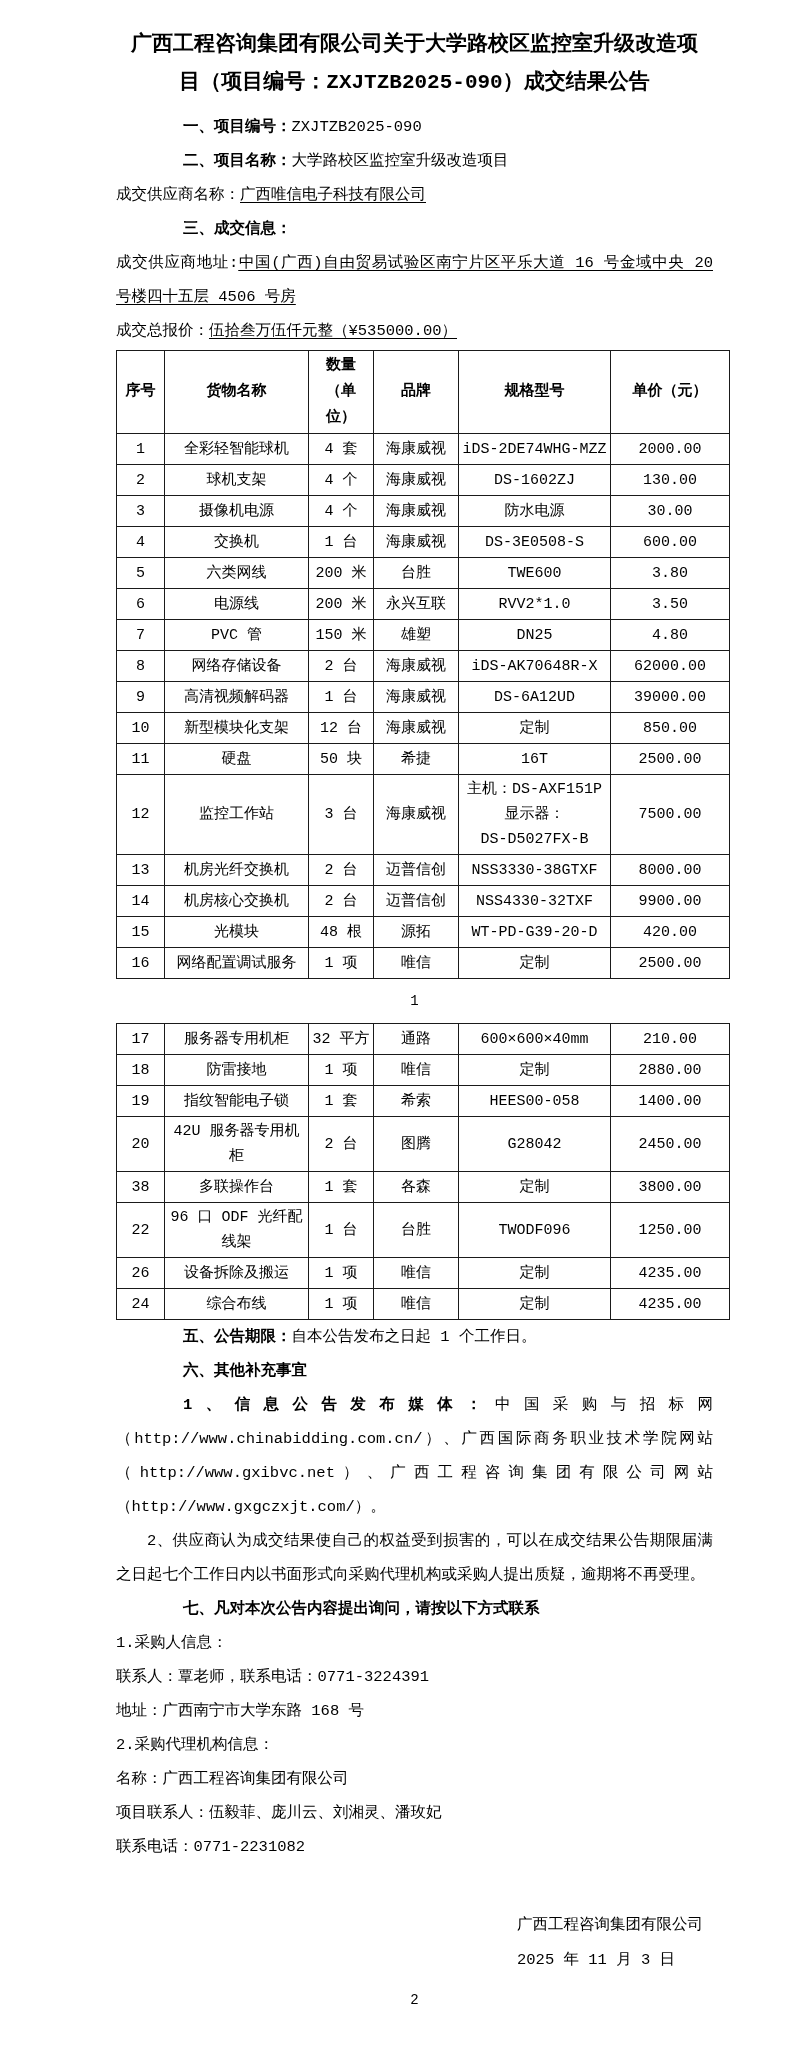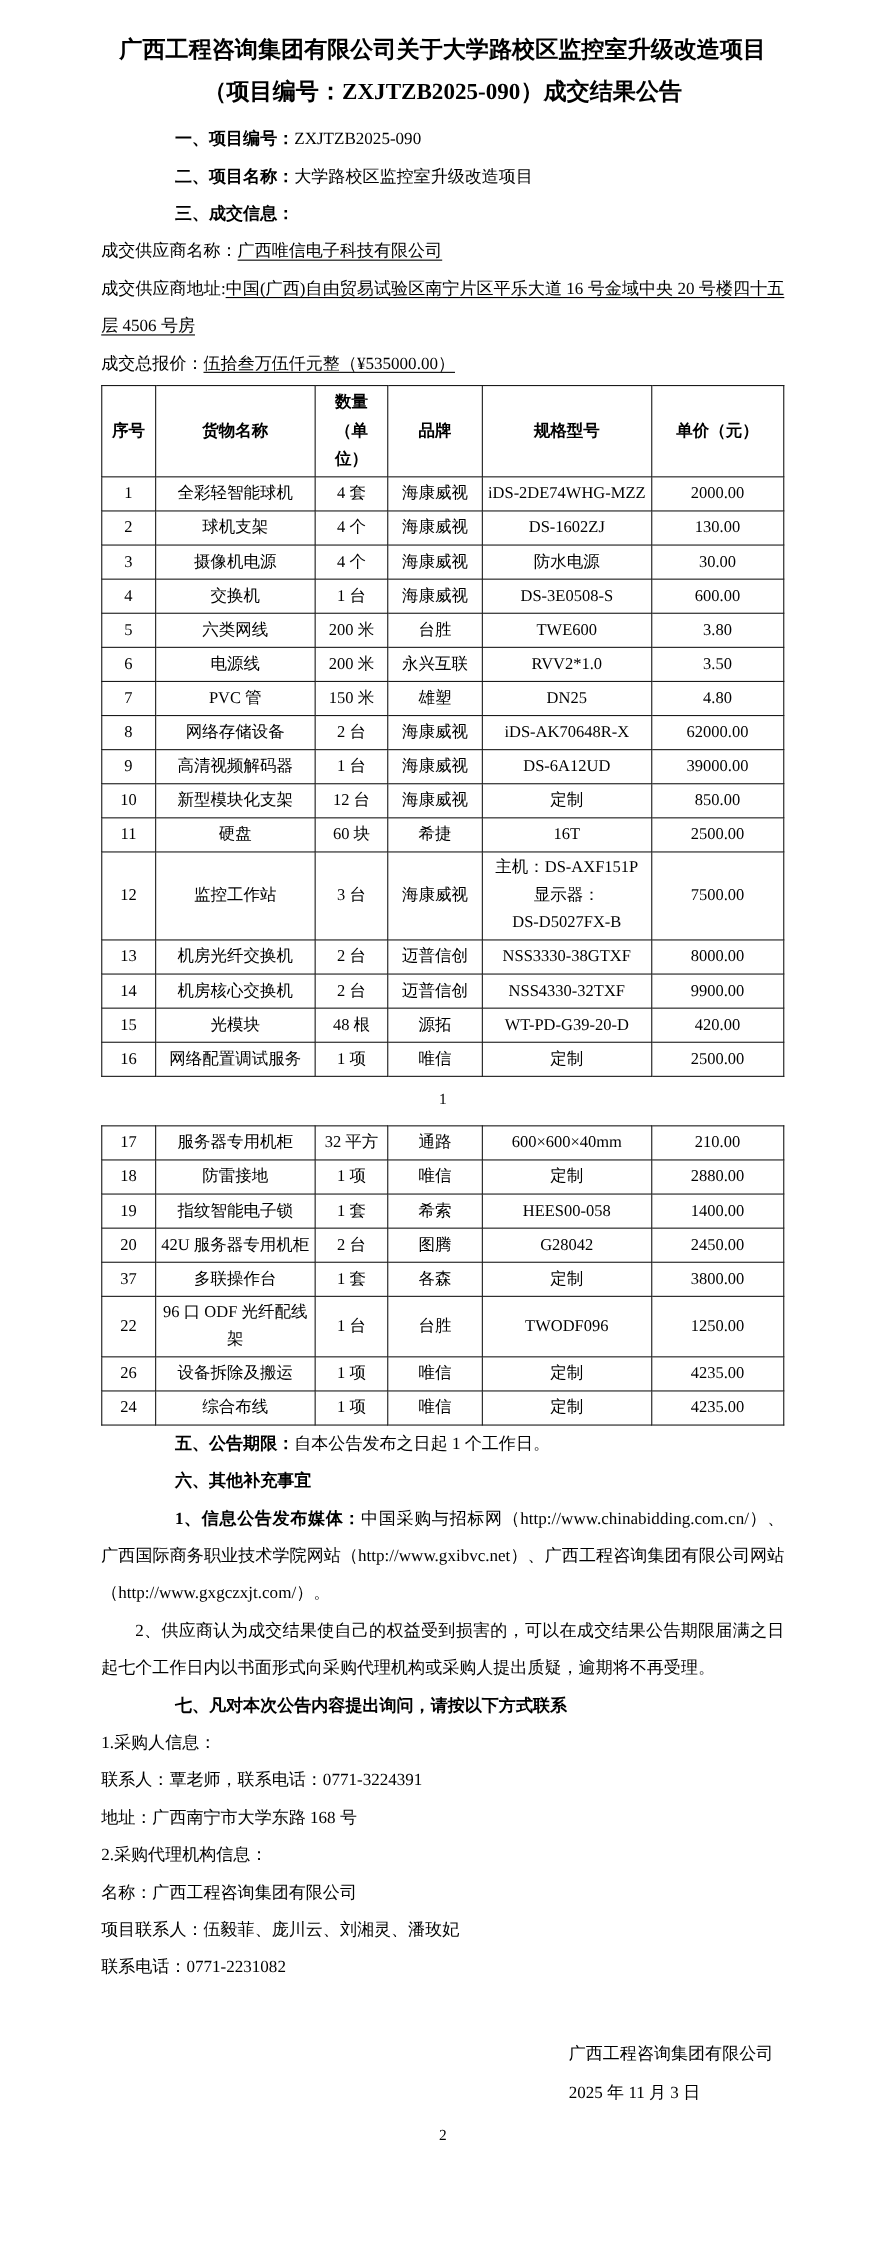--- a/index.html
+++ b/index.html
@@ -1,23 +1,23 @@
 <!DOCTYPE html>
 <html><head>
 <meta charset="utf-8">
 <style>
   html,body { margin:0; padding:0; background:#ffffff; }
   .page {
     position:relative;
     width:800px; height:2056px;
     box-sizing:border-box;
-    padding:26px 87px 0 92px;
+    padding:26px 87px 0 116px;
     background:#ffffff;
     color:#000000;
-    font-family:Liberation Serif, serif;
+    font-family:Liberation Mono, monospace;
     font-size:15.5px;
     overflow:hidden;
   }
   .doc-title {
     font-weight:bold;
     font-size:21px;
     line-height:38px;
     text-align:center;
     margin:0 0 8px 0;
     padding:0 12px;
@@ -66,23 +66,23 @@
 <body>
 
 <div class="page">
 
   <h1 class="doc-title">广西工程咨询集团有限公司关于大学路校区监控室升级改造项目（项目编号：ZXJTZB2025-090）成交结果公告</h1>
 
   <p class="line indent"><span class="bold">一、项目编号：</span><span>ZXJTZB2025-090</span></p>
 
   <p class="line indent"><span class="bold">二、项目名称：</span><span>大学路校区监控室升级改造项目</span></p>
 
+  <p class="line"><span>成交供应商名称：</span><span class="u">广西唯信电子科技有限公司</span></p>
+
   <p class="line indent"><span class="bold">三、成交信息：</span></p>
-
-  <p class="line"><span>成交供应商名称：</span><span class="u">广西唯信电子科技有限公司</span></p>
 
   <p class="line"><span>成交供应商地址:</span><span class="u">中国(广西)自由贸易试验区南宁片区平乐大道 16 号金域中央 20 号楼四十五层 4506 号房</span></p>
 
   <p class="line"><span>成交总报价：</span><span class="u">伍拾叁万伍仟元整（¥535000.00）</span></p>
 
 
   <table class="goods">
     <colgroup>
       <col style="width:48px">
         <col style="width:144px">
@@ -179,21 +179,21 @@
           <td>10</td>
           <td>新型模块化支架</td>
           <td>12 台</td>
           <td>海康威视</td>
           <td>定制</td>
           <td>850.00</td>
         </tr>
         <tr>
           <td>11</td>
           <td>硬盘</td>
-          <td>60 块</td>
+          <td>50 块</td>
           <td>希捷</td>
           <td>16T</td>
           <td>2500.00</td>
         </tr>
         <tr>
           <td>12</td>
           <td>监控工作站</td>
           <td>3 台</td>
           <td>海康威视</td>
           <td>主机：DS-AXF151P
@@ -274,21 +274,21 @@
         </tr>
         <tr>
           <td>20</td>
           <td>42U 服务器专用机柜</td>
           <td>2 台</td>
           <td>图腾</td>
           <td>G28042</td>
           <td>2450.00</td>
         </tr>
         <tr>
-          <td>37</td>
+          <td>38</td>
           <td>多联操作台</td>
           <td>1 套</td>
           <td>各森</td>
           <td>定制</td>
           <td>3800.00</td>
         </tr>
         <tr>
           <td>22</td>
           <td>96 口 ODF 光纤配线架</td>
           <td>1 台</td>

